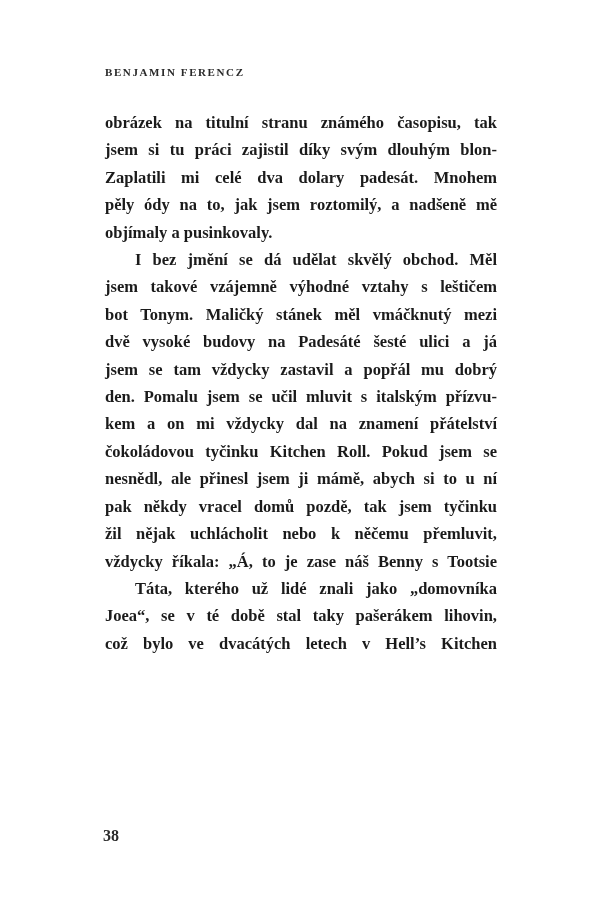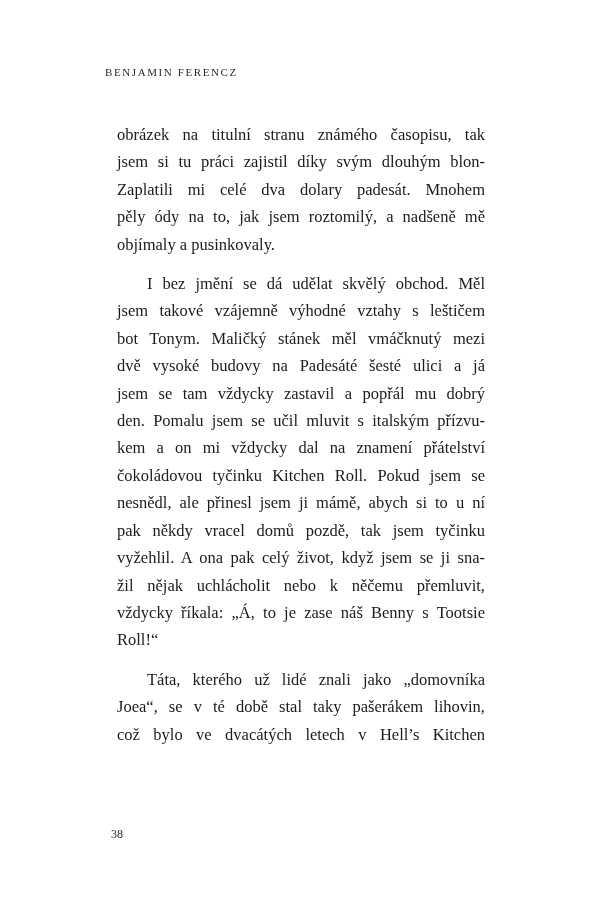--- a/index.html
+++ b/index.html
@@ -8,57 +8,58 @@
     background: #ffffff;
   }
   .book-page {
     position: relative;
     width: 600px;
     height: 870px;
     background: #ffffff;
     font-family: "Liberation Serif", "DejaVu Serif", serif;
     color: #1b1b1b;
     overflow: hidden;
+    font-weight: bold;
   }
   .running-header {
     position: absolute;
     left: 105px;
     top: 66px;
     font-size: 11px;
     letter-spacing: 1.6px;
     color: #2a2a2a;
   }
   .text-block {
     position: absolute;
     left: 105px;
     top: 109px;
     width: 392px;
     font-size: 16.5px;
     line-height: 27.4px;
   }
   .paragraph {
-    margin: 12px;
+    margin: 0;
     padding: 0;
   }
   .line {
     min-height: 27.4px;
     text-align: left;
   }
   .line.justify {
     text-align: justify;
     text-align-last: justify;
   }
   .line.indent {
     text-indent: 30px;
   }
   .page-number {
     position: absolute;
-    left: 111px;
+    left: 103px;
     top: 827px;
-    font-size: 12px;
+    font-size: 16px;
     color: #2a2a2a;
   }
 </style>
 </head>
 <body>
 
 <div class="book-page">
   <div class="running-header">BENJAMIN FERENCZ</div>
 
   <div class="text-block">
@@ -73,24 +74,22 @@
         <div class="line justify indent">I bez jmění se dá udělat skvělý obchod. Měl</div>
         <div class="line justify">jsem takové vzájemně výhodné vztahy s leštičem</div>
         <div class="line justify">bot Tonym. Maličký stánek měl vmáčknutý mezi</div>
         <div class="line justify">dvě vysoké budovy na Padesáté šesté ulici a já</div>
         <div class="line justify">jsem se tam vždycky zastavil a popřál mu dobrý</div>
         <div class="line justify">den. Pomalu jsem se učil mluvit s italským přízvu-</div>
         <div class="line justify">kem a on mi vždycky dal na znamení přátelství</div>
         <div class="line justify">čokoládovou tyčinku Kitchen Roll. Pokud jsem se</div>
         <div class="line justify">nesnědl, ale přinesl jsem ji mámě, abych si to u ní</div>
         <div class="line justify">pak někdy vracel domů pozdě, tak jsem tyčinku</div>
-        <div class="line justify">vyžehlil. A ona pak celý život, když jsem se ji sna-</div>
         <div class="line justify">žil nějak uchlácholit nebo k něčemu přemluvit,</div>
         <div class="line justify">vždycky říkala: „Á, to je zase náš Benny s Tootsie</div>
-        <div class="line">Roll!“</div>
       </div>
       <div class="paragraph">
         <div class="line justify indent">Táta, kterého už lidé znali jako „domovníka</div>
         <div class="line justify">Joea“, se v té době stal taky pašerákem lihovin,</div>
         <div class="line justify">což bylo ve dvacátých letech v Hell’s Kitchen</div>
       </div>
     </div>
 
   <div class="page-number">38</div>
 </div>

